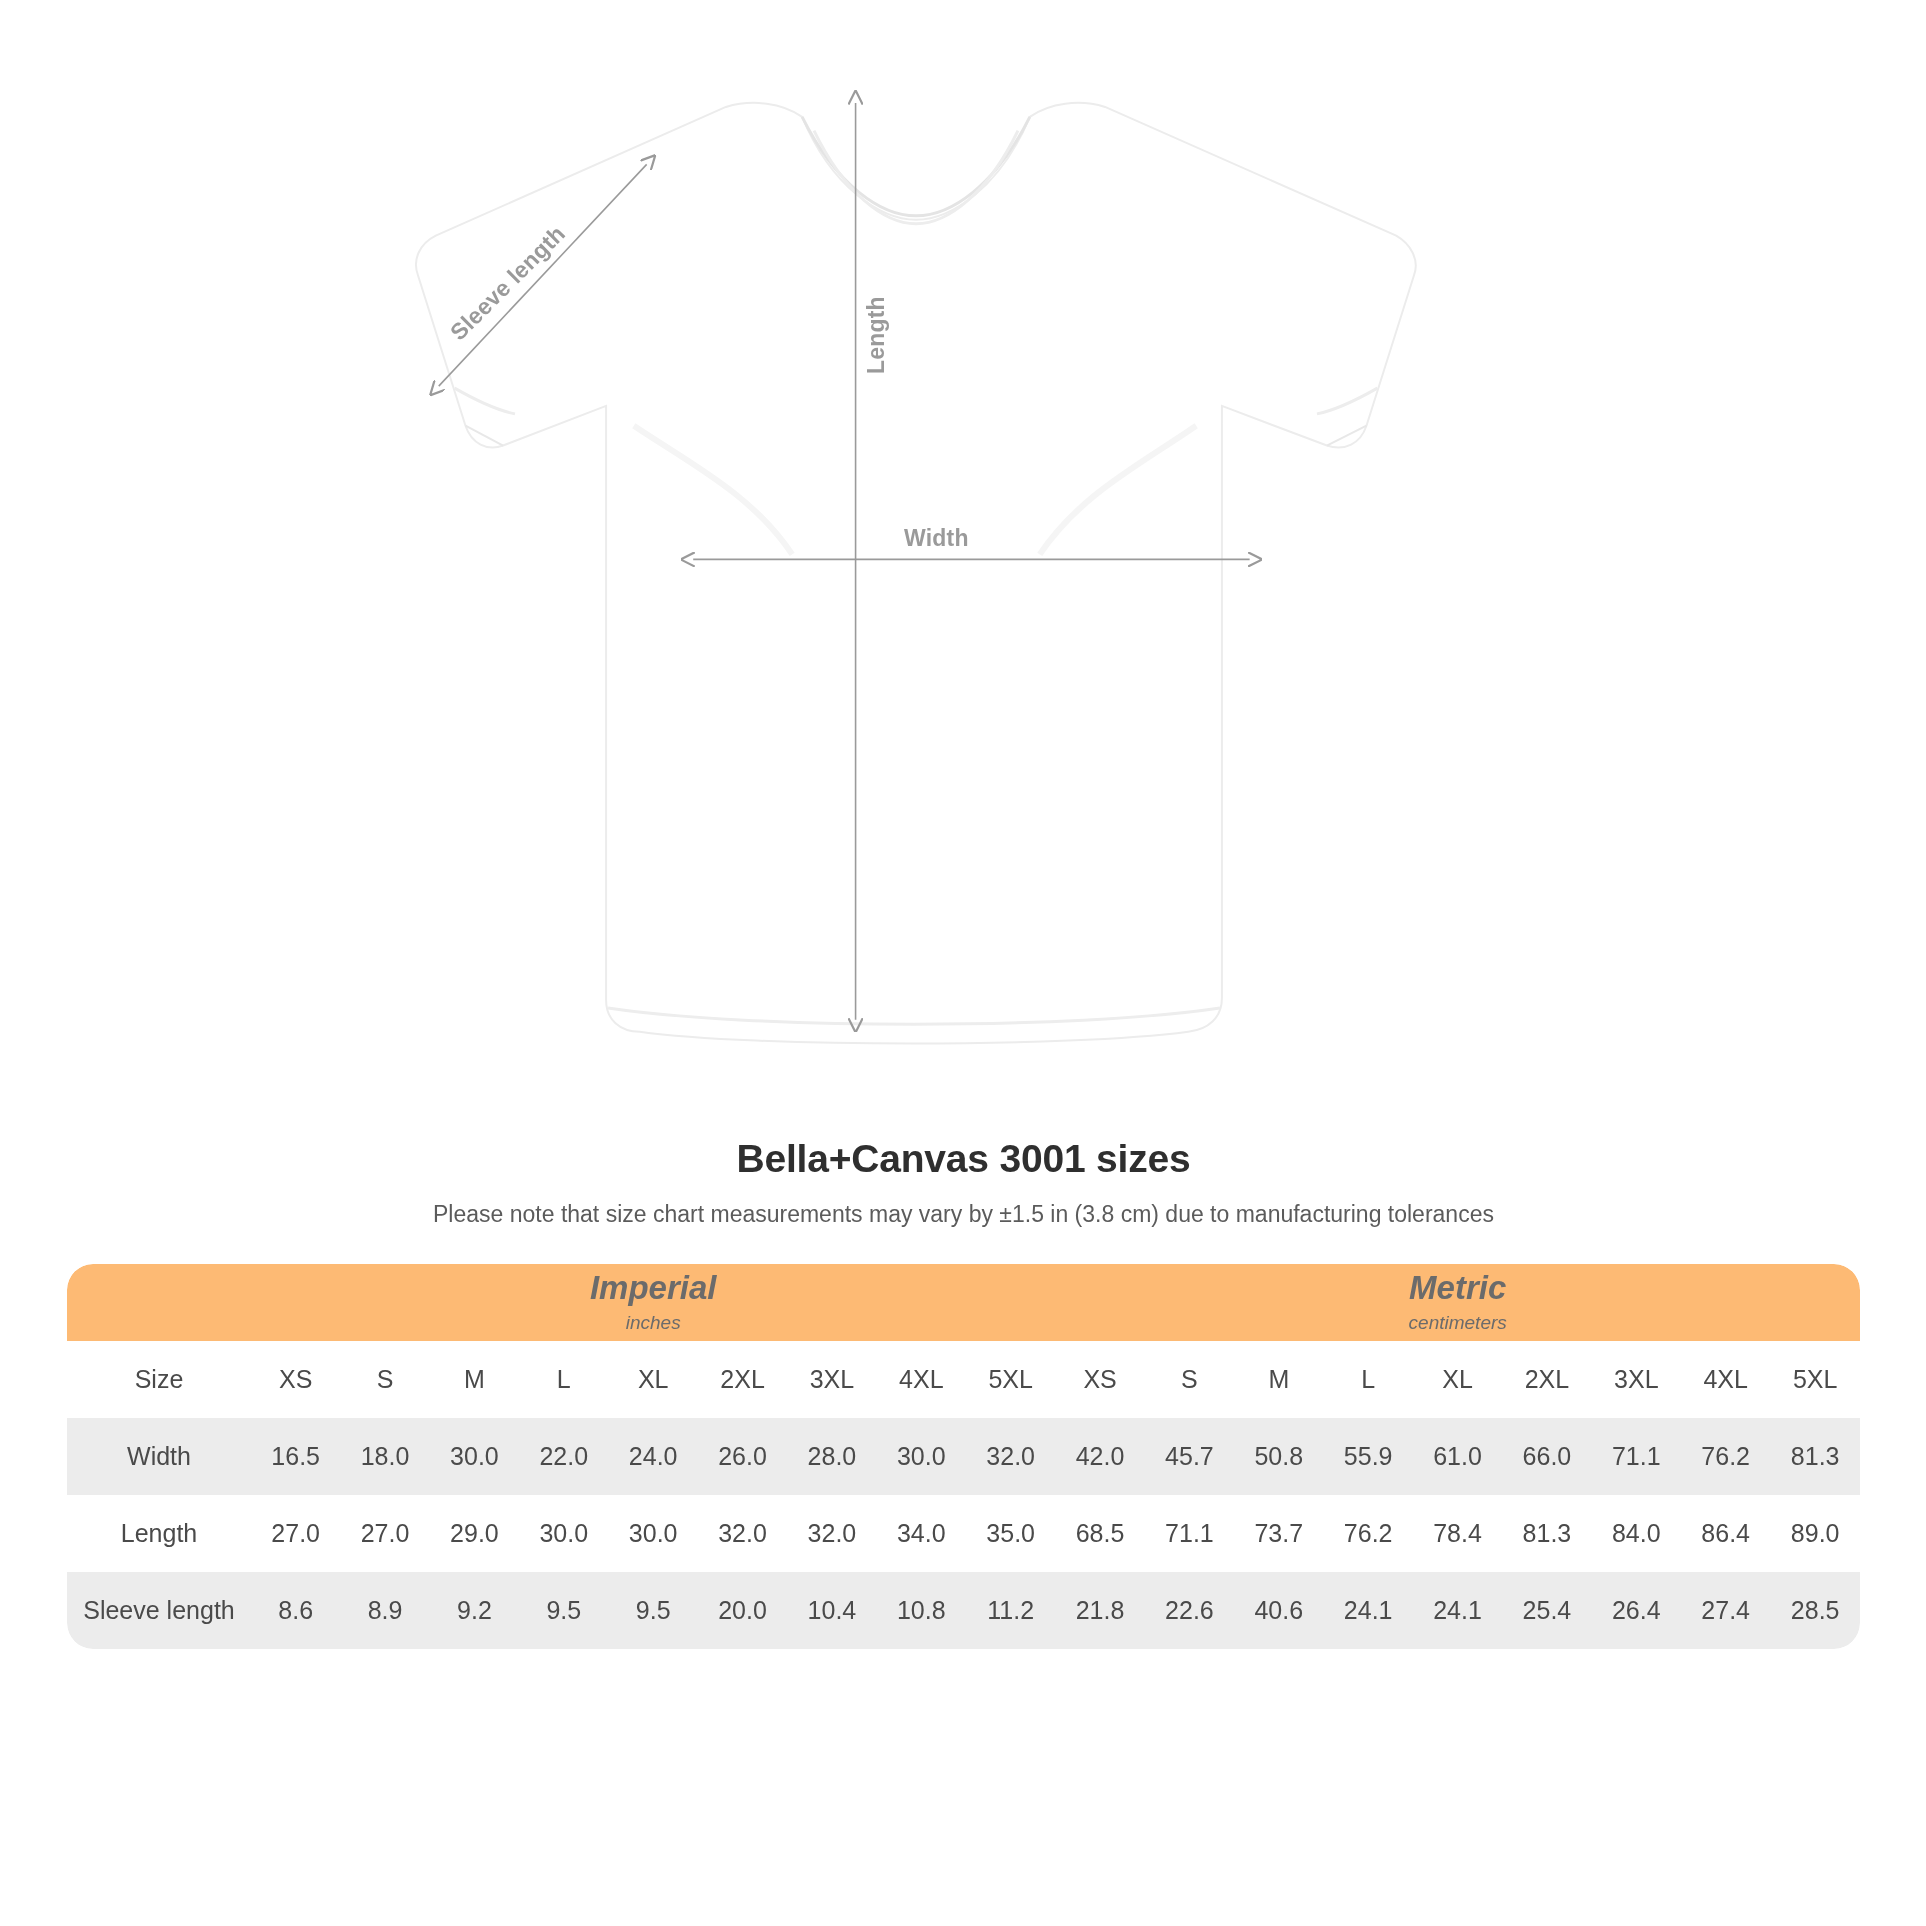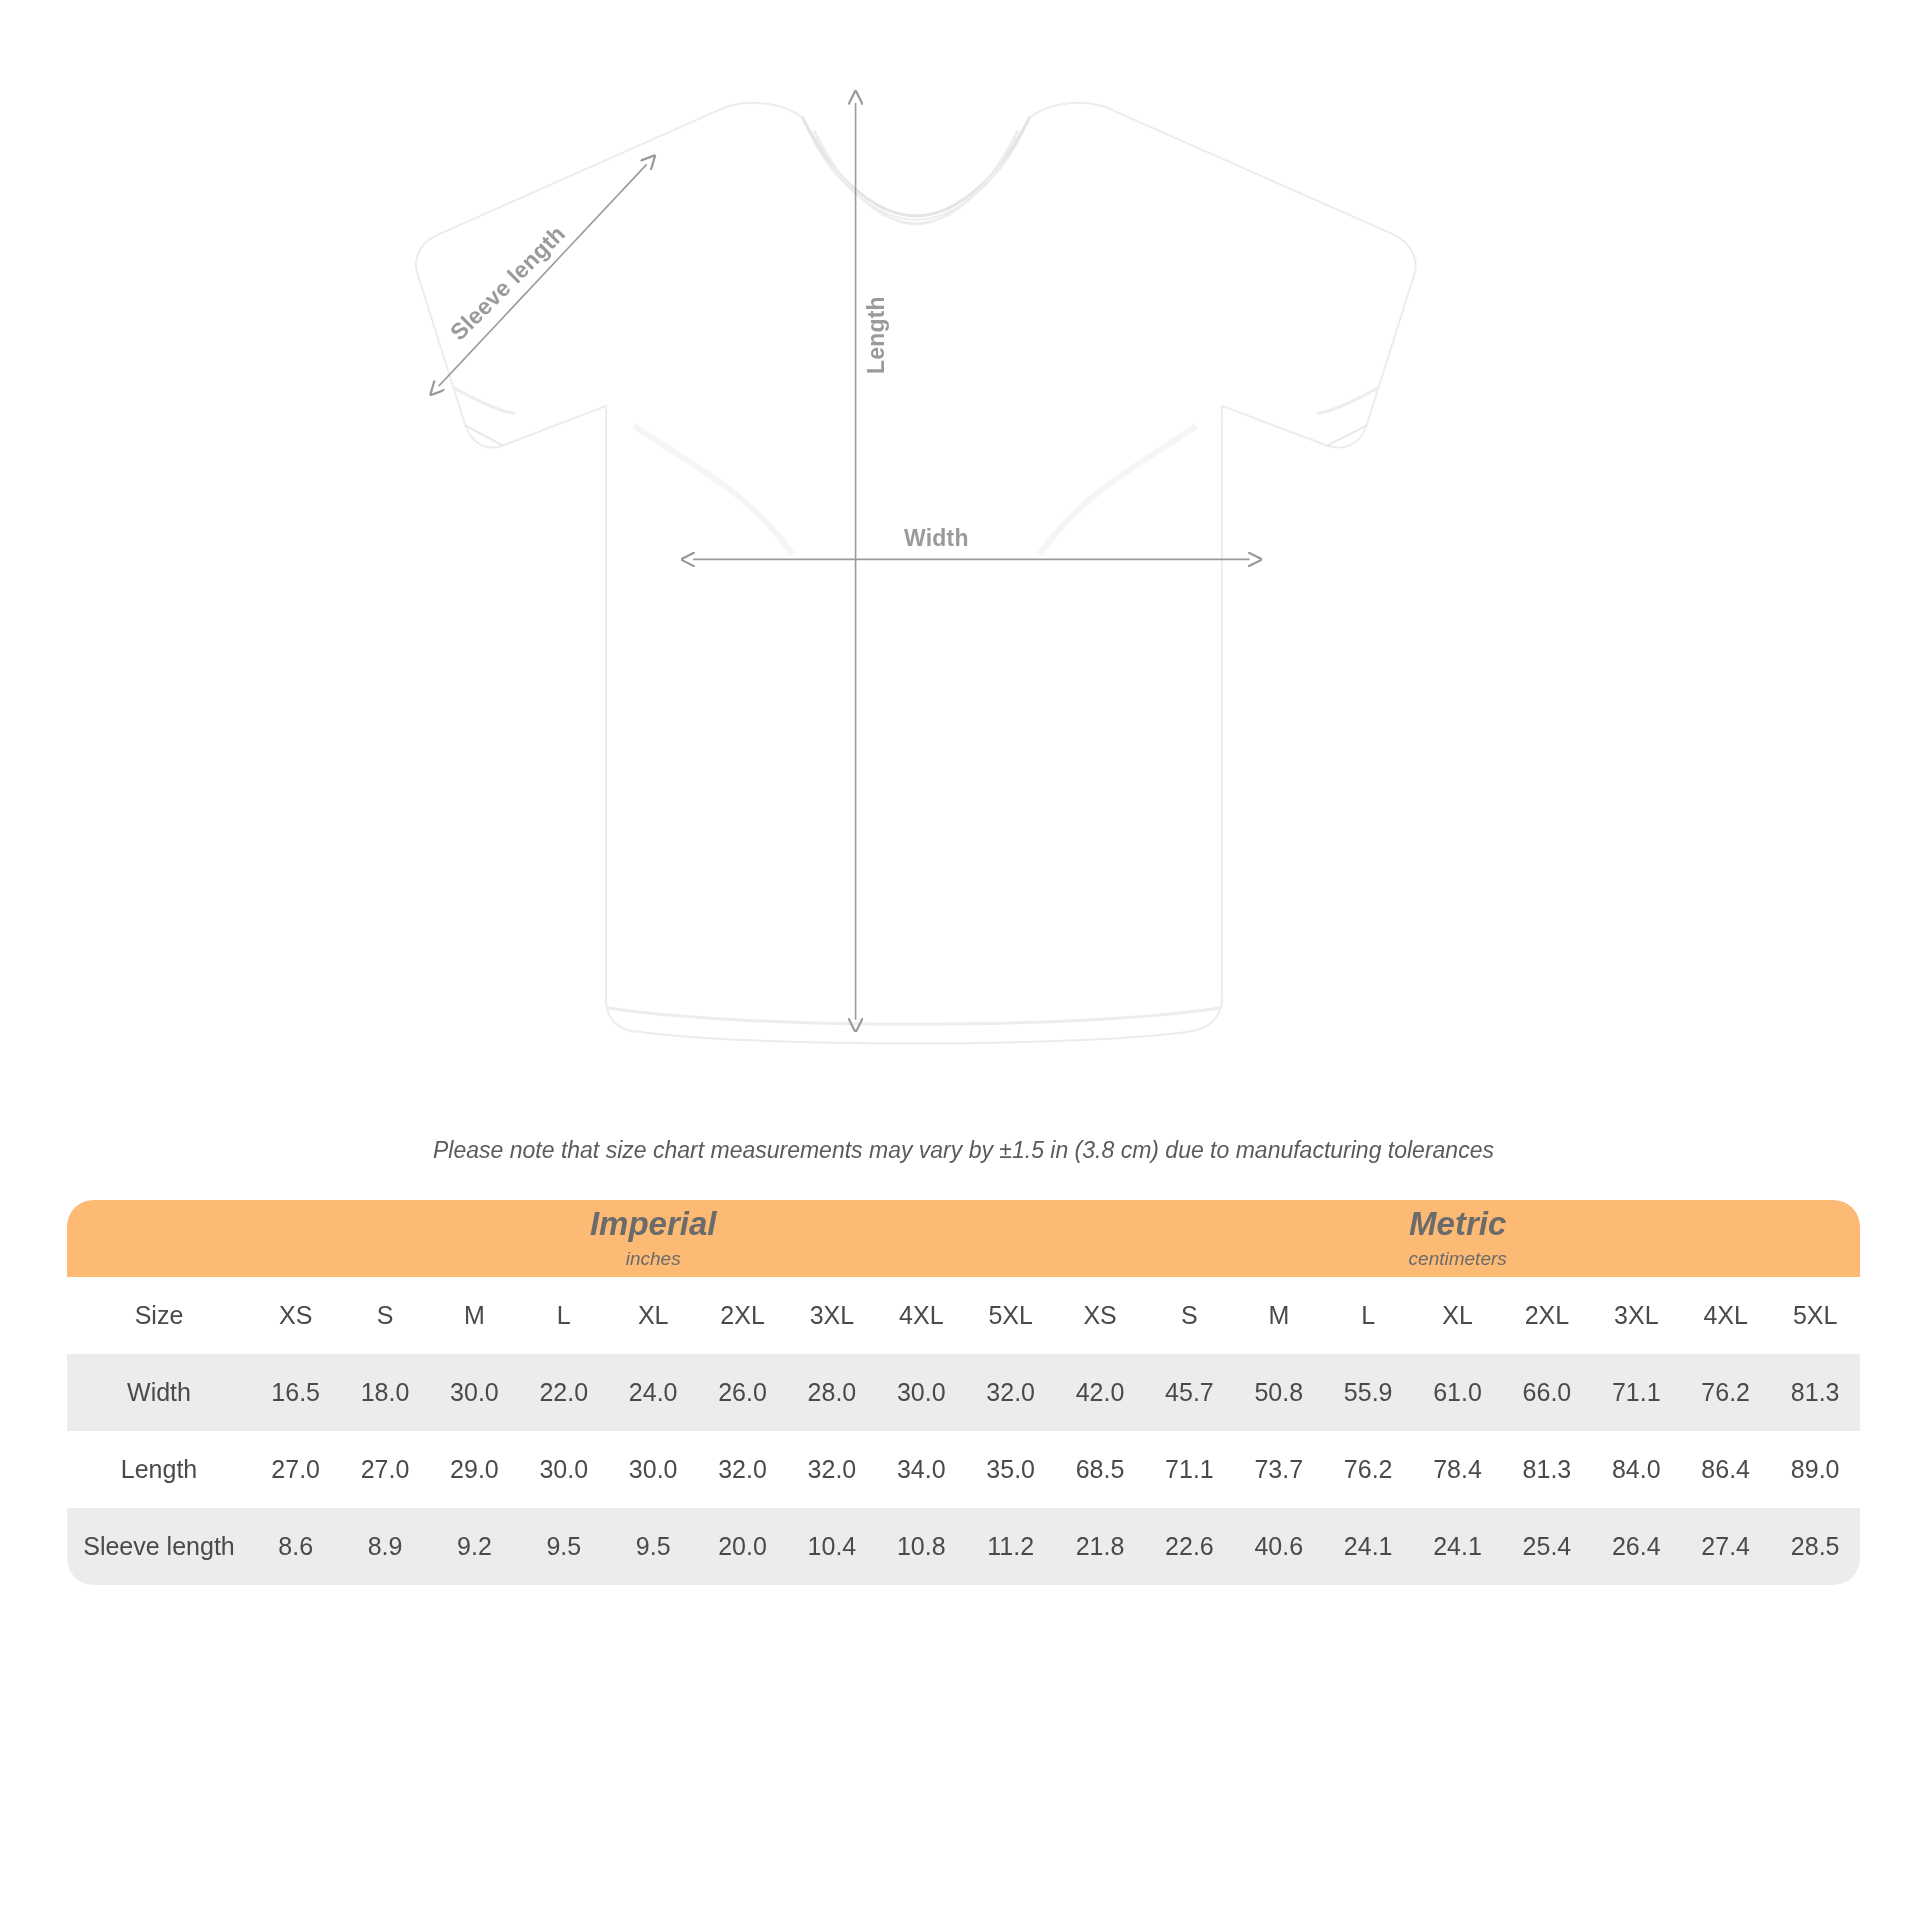--- a/index.html
+++ b/index.html
@@ -65,21 +65,20 @@
   }
   .chart-title {
     font-size: 39px;
     font-weight: bold;
     color: #2f2f2f;
     letter-spacing: -0.2px;
   }
   .chart-note {
     margin-top: 20px;
     font-size: 23px;
-    font-style: italic;
     color: #5b5b5b;
   }
 
   
   .table-wrap {
     margin: 36px 67px 0 67px;
     border-radius: 26px;
     overflow: hidden;
     background: #ffffff;
   }
@@ -221,20 +220,21 @@
         <line x1="443" y1="390" x2="653" y2="166" stroke="#9a9a9a" stroke-width="1.6" marker-start="url(#arrowStart)" marker-end="url(#arrowEnd)"></line>
       </g>
     </svg>
 
     <div class="dim-label label-width">Width</div>
     <div class="dim-label label-length">Length</div>
     <div class="dim-label label-sleeve">Sleeve length</div>
   </div>
 
   <div class="title-block">
+    <div class="chart-title">Bella+Canvas 3001 sizes</div>
     <div class="chart-note">Please note that size chart measurements may vary by ±1.5 in (3.8 cm) due to manufacturing tolerances</div>
   </div>
 
   <div class="table-wrap">
     <table class="size-table">
       <colgroup>
         <col class="first-col">
         <col span="18">
       </colgroup>
       <tbody>

